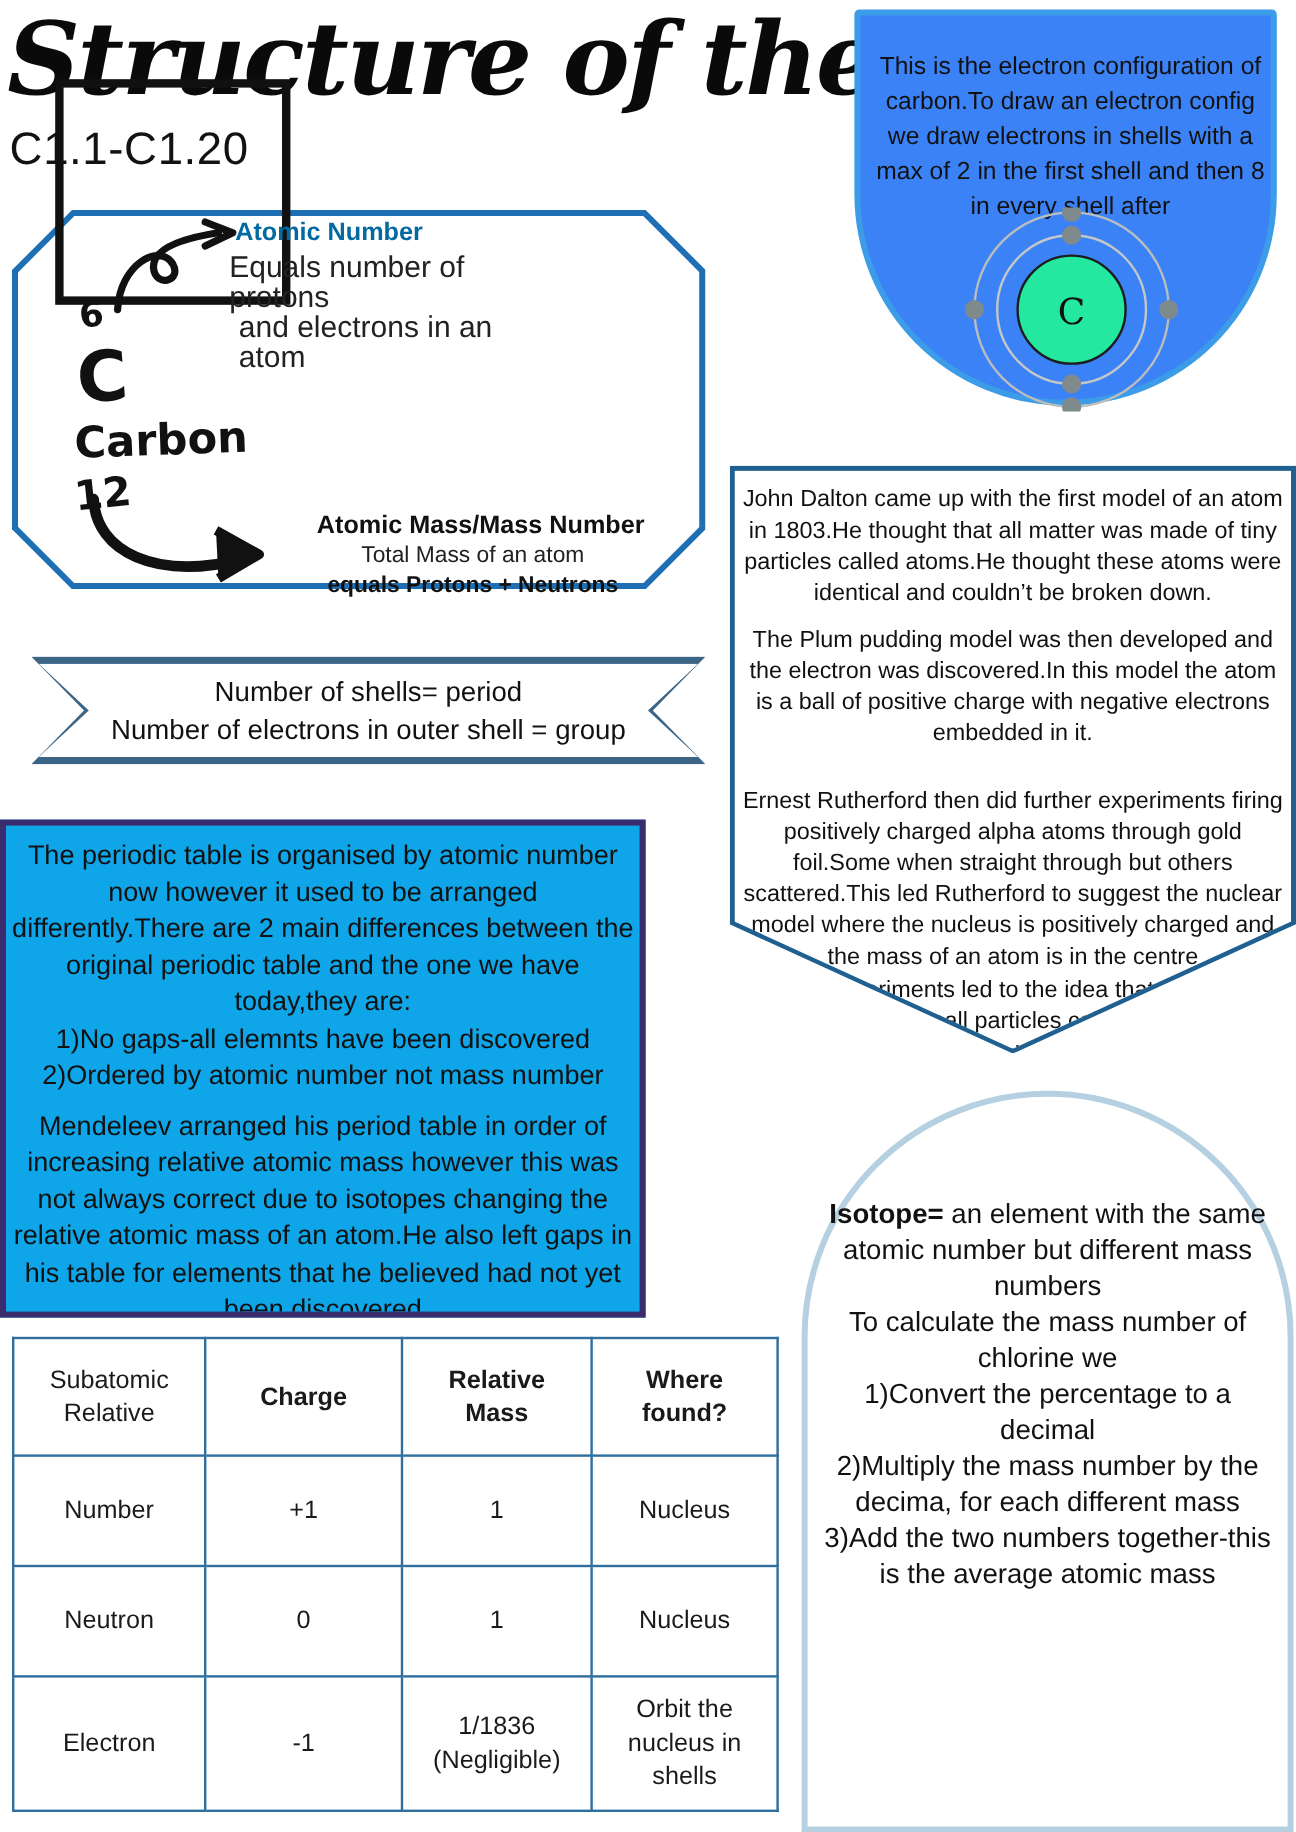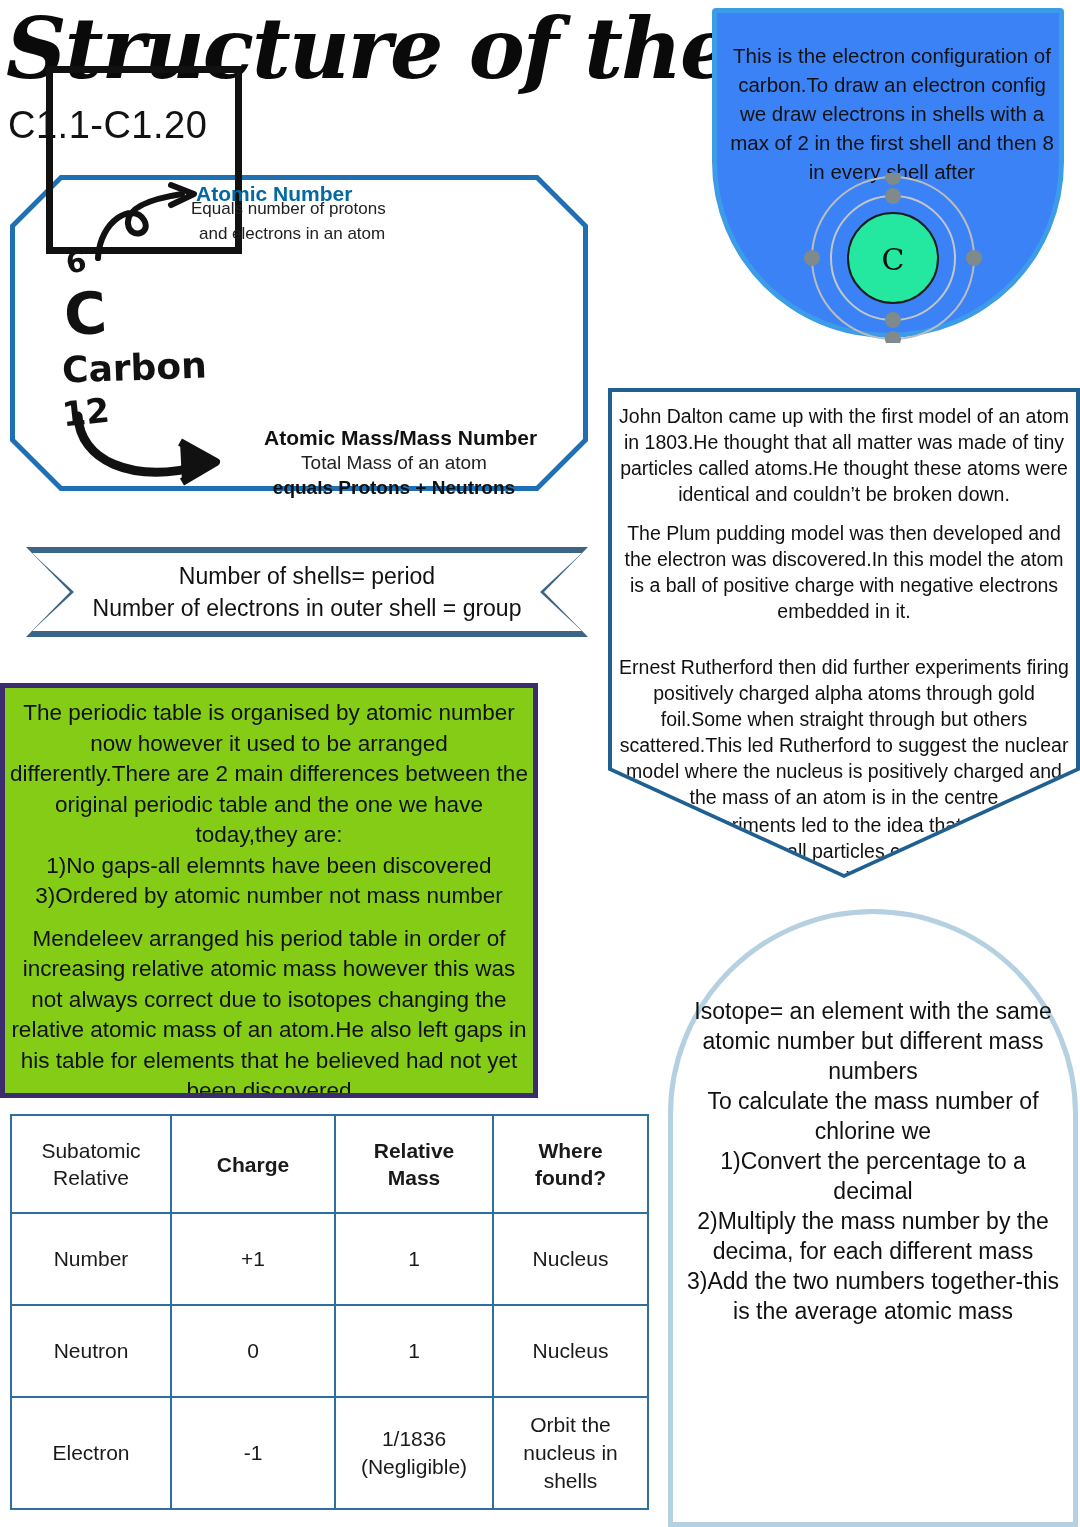--- a/index.html
+++ b/index.html
@@ -64,22 +64,22 @@
   #el-name   { position: absolute; left: 62px; top: 347px; font-size: 36px;
                transform: rotate(-2deg); }
   #el-mass   { position: absolute; left: 62px; top: 392px; font-size: 34px;
                transform: rotate(-6deg); }
 
   #lbl-atomic-number {
     position: absolute; left: 196px; top: 182px;
     font-size: 21px; font-weight: bold; color:#0369a1;
   }
   #lbl-atomic-number-sub {
-    position: absolute; left: 191px; top: 196px;
-    font-size: 17px; color:#222; line-height: 25px; width: 260px;
+    position: absolute; left: 191px; top: 211px;
+    font-size: 25px; color:#222; line-height: 25px; width: 260px;
   }
   #lbl-mass-number {
     position: absolute; left: 264px; top: 426px;
     font-size: 21px; font-weight: bold; color:#111;
   }
   #lbl-mass-number-sub {
     position: absolute; left: 244px; top: 450px;
     width: 300px; font-size: 19px; color:#222; line-height: 25px;
     text-align: center;
   }
@@ -102,21 +102,21 @@
     display: flex; flex-direction: column;
     align-items: center; justify-content: center;
   }
   #banner-inner div { font-size: 23px; color: #111; line-height: 32px; }
 
   
   #periodic-box {
     position: absolute; left: 0px; top: 683px;
     width: 538px; height: 415px;
     border: 5px solid #3b2c6e;
-    background: #84cc16;
+    background: #0ea5e9;
     overflow: hidden;
   }
   #periodic-box .para {
     font-size: 22.5px; line-height: 30.5px; color: #111;
     text-align: center; padding: 0 2px;
   }
   #periodic-box .para.p1 { padding-top: 10px; }
   #periodic-box .para.p2 { padding-top: 12px; }
 
   
@@ -162,21 +162,21 @@
     position: absolute; left: 668px; top: 909px;
     width: 410px; height: 618px;
     border: 5px solid #b5d0e0;
     border-top-left-radius: 205px; border-top-right-radius: 205px;
     background: #ffffff;
   }
   #isotope-text {
     position: absolute; left: 6px; top: 82px; width: 388px;
     text-align: center; font-size: 23px; line-height: 30px; color:#111;
   }
-  #isotope-text b { font-weight: normal; }
+  #isotope-text b { font-weight: bold; }
 
   
   #particle-table {
     position: absolute; left: 10px; top: 1114px;
     width: 637px; border-collapse: collapse;
     table-layout: fixed;
   }
   #particle-table td, #particle-table th {
     border: 2px solid #2e6f9e;
     text-align: center; vertical-align: middle;
@@ -235,21 +235,21 @@
   <div id="banner">
     <div id="banner-inner">
       <div>Number of shells= period</div>
       <div>Number of electrons in outer shell = group</div>
     </div>
   </div>
 
   <div id="periodic-box">
     <div class="para p1">The periodic table is organised by atomic number now however it used to be arranged differently.There are 2 main differences between the original periodic table and the one we have today,they are:</div>
     <div class="para">1)No gaps-all elemnts have been discovered</div>
-    <div class="para">3)Ordered by atomic number not mass number</div>
+    <div class="para">2)Ordered by atomic number not mass number</div>
     <div class="para p2">Mendeleev arranged his period table in order of increasing relative atomic mass however this was not always correct due to isotopes changing the relative atomic mass of an atom.He also left gaps in his table for elements that he believed had not yet been discovered</div>
   </div>
 
   <div id="econfig-box">
     <div id="econfig-text">This is the electron configuration of carbon.To draw an electron config we draw electrons in shells with a max of 2 in the first shell and then 8 in every shell after</div>
 
     <svg id="atom-svg" width="250" height="170" viewBox="0 0 250 170">
 
       <circle cx="125" cy="85" r="81" fill="none" stroke="#b9bdbe" stroke-width="2"></circle>
 

